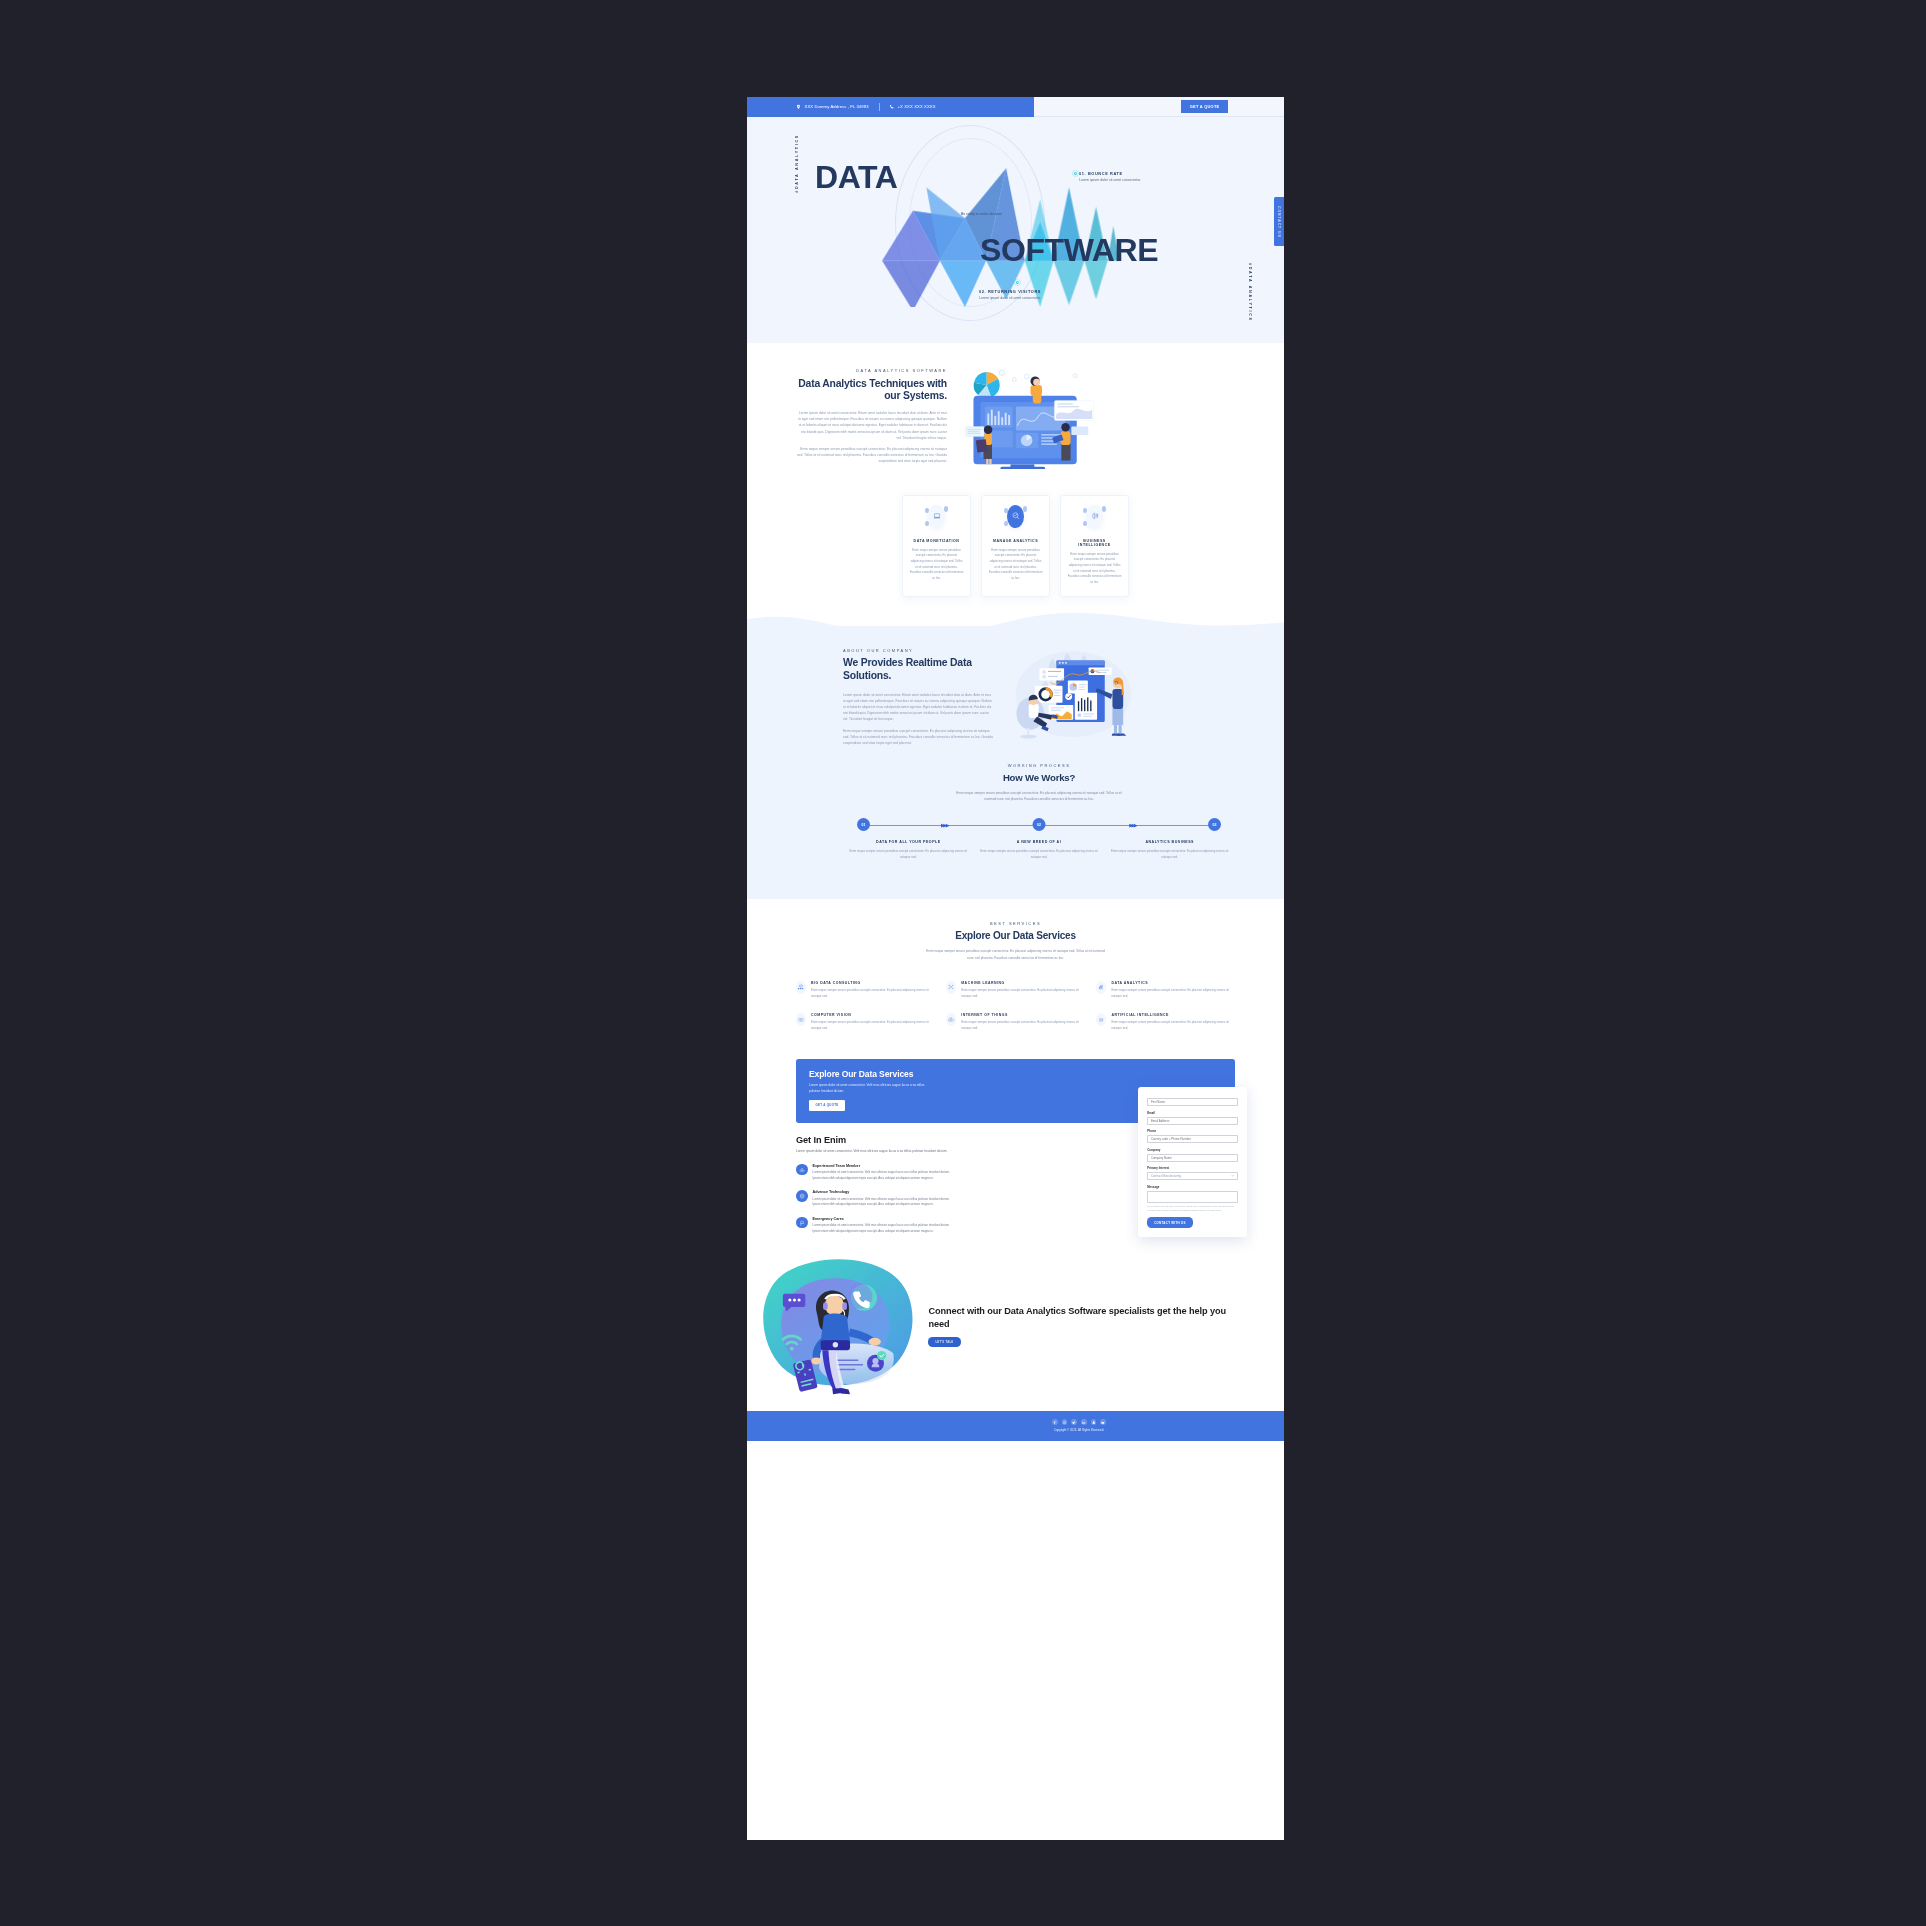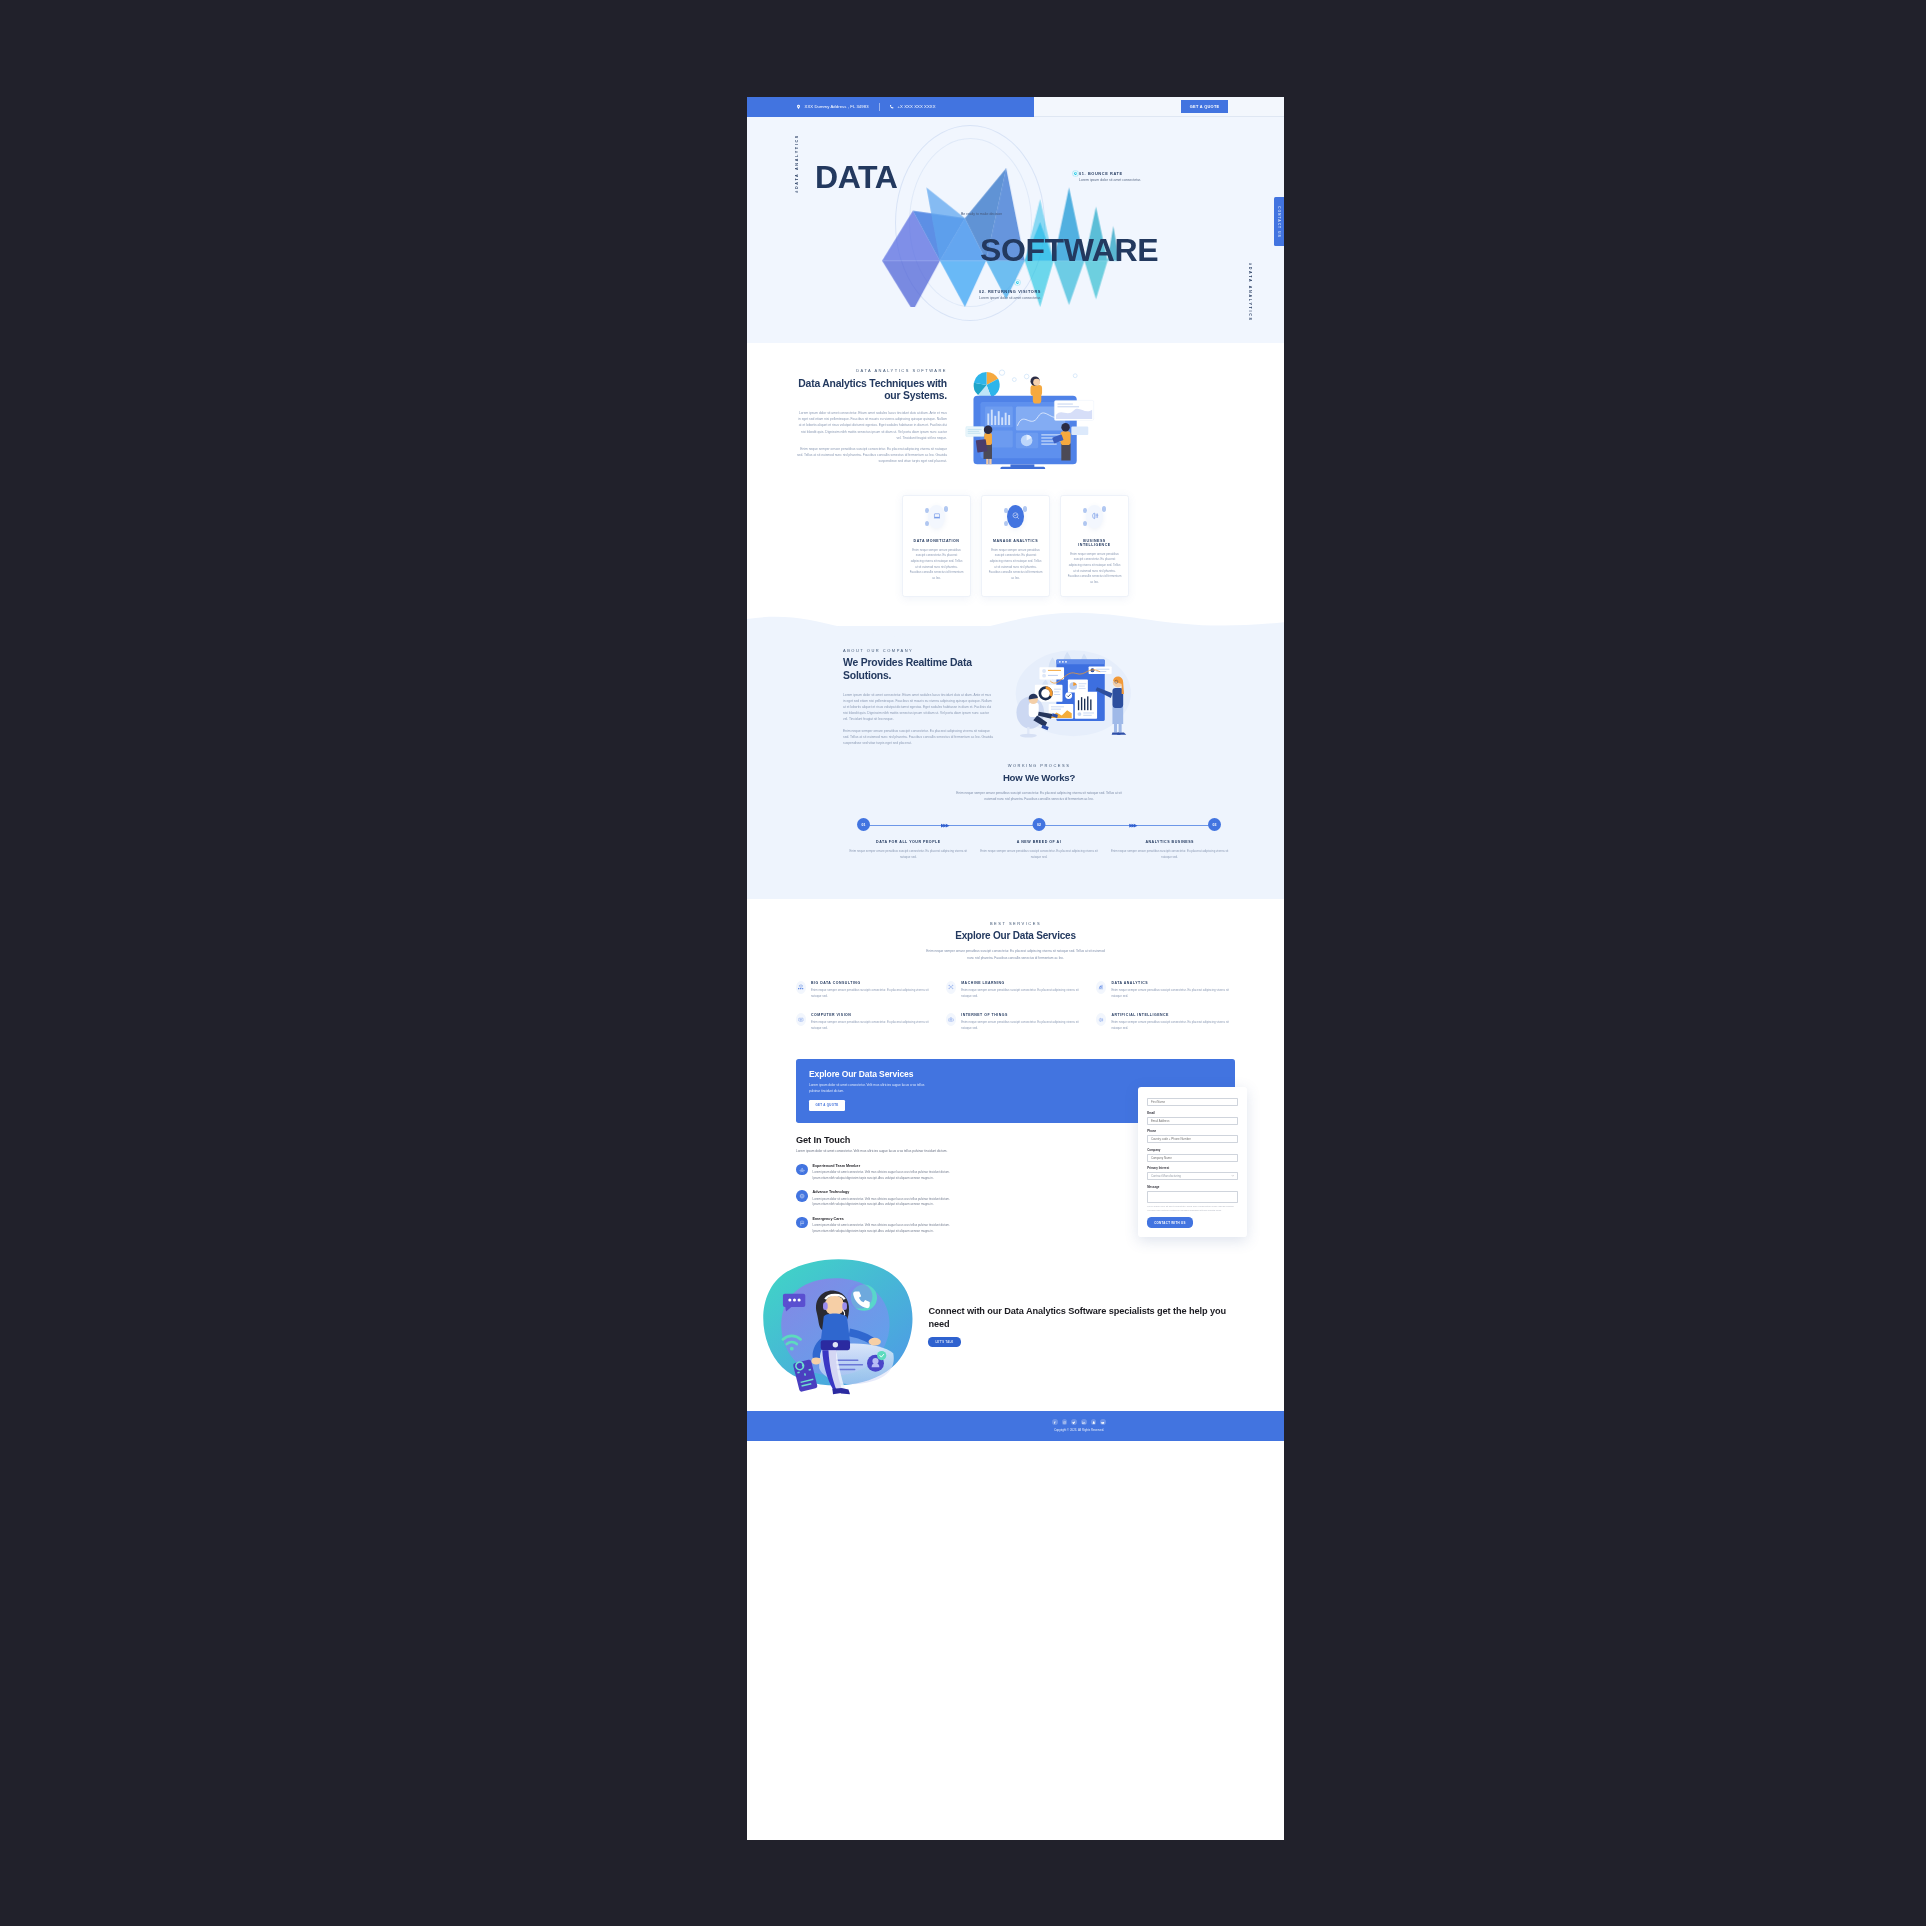--- a/index.html
+++ b/index.html
@@ -172,21 +172,21 @@
 
   
   .band {
     position: relative; background: #eef4fd; padding-bottom: 10px;
   }
   .wave {
     position: absolute; top: -17px; left: 0; width: 100%; height: 31px;
     display: block;
   }
   .about {
-    display: flex; gap: 13px; align-items: flex-start;
+    display: flex; gap: 13px; align-items: center;
     padding: 22.3px 49px 0 49px; position: relative; z-index: 2;
   }
   .about-left { width: 151px; }
   .about-left .h2 { margin-top: 4.2px; }
   .about-left .body-p { margin-top: 9.2px; }
   .about-right { flex: 1; position: relative; height: 96px; }
 
   
   .process { padding: 17px 49px 28.5px 49px; text-align: center; position: relative; z-index: 2; }
   .process .h2 { margin-top: 4px; font-size: 9.6px; }
@@ -796,21 +796,21 @@
   <div class="cta-zone sec">
     <div class="cta-banner">
       <h3>Explore Our Data Services</h3>
       <p>Lorem ipsum dolor sit amet consectetur. Velit mus ultricies augue lacus cras tellus pulvinar tincidunt dictum.</p>
       <button class="cta-white-btn">GET A QUOTE</button>
     </div>
   </div>
 
   <div class="touch-row sec">
     <div class="touch-left">
-      <h2>Get In Touch</h2>
+      <h2>Get In Enim</h2>
       <div class="sub">Lorem ipsum dolor sit amet consectetur. Velit mus ultricies augue lacus cras tellus pulvinar tincidunt dictum.</div>
 
       <div class="touch-item">
         <div class="ti-ico">
           <svg width="6.2" height="6.2" viewBox="0 0 24 24">
             <circle cx="12" cy="12" r="3" fill="none" stroke="#fff" stroke-width="1.3"></circle>
             <circle cx="5.5" cy="14" r="2.4" fill="none" stroke="#fff" stroke-width="1.2"></circle>
             <circle cx="18.5" cy="14" r="2.4" fill="none" stroke="#fff" stroke-width="1.2"></circle>
             <path d="M7 21c0-2.5 2.2-4 5-4s5 1.5 5 4" fill="none" stroke="#fff" stroke-width="1.2"></path>
             <path d="M12 3l.8 1.7 1.8.2-1.4 1.3.4 1.8L12 7.1 10.4 8l.4-1.8L9.4 4.9l1.8-.2z" fill="#fff"></path>

